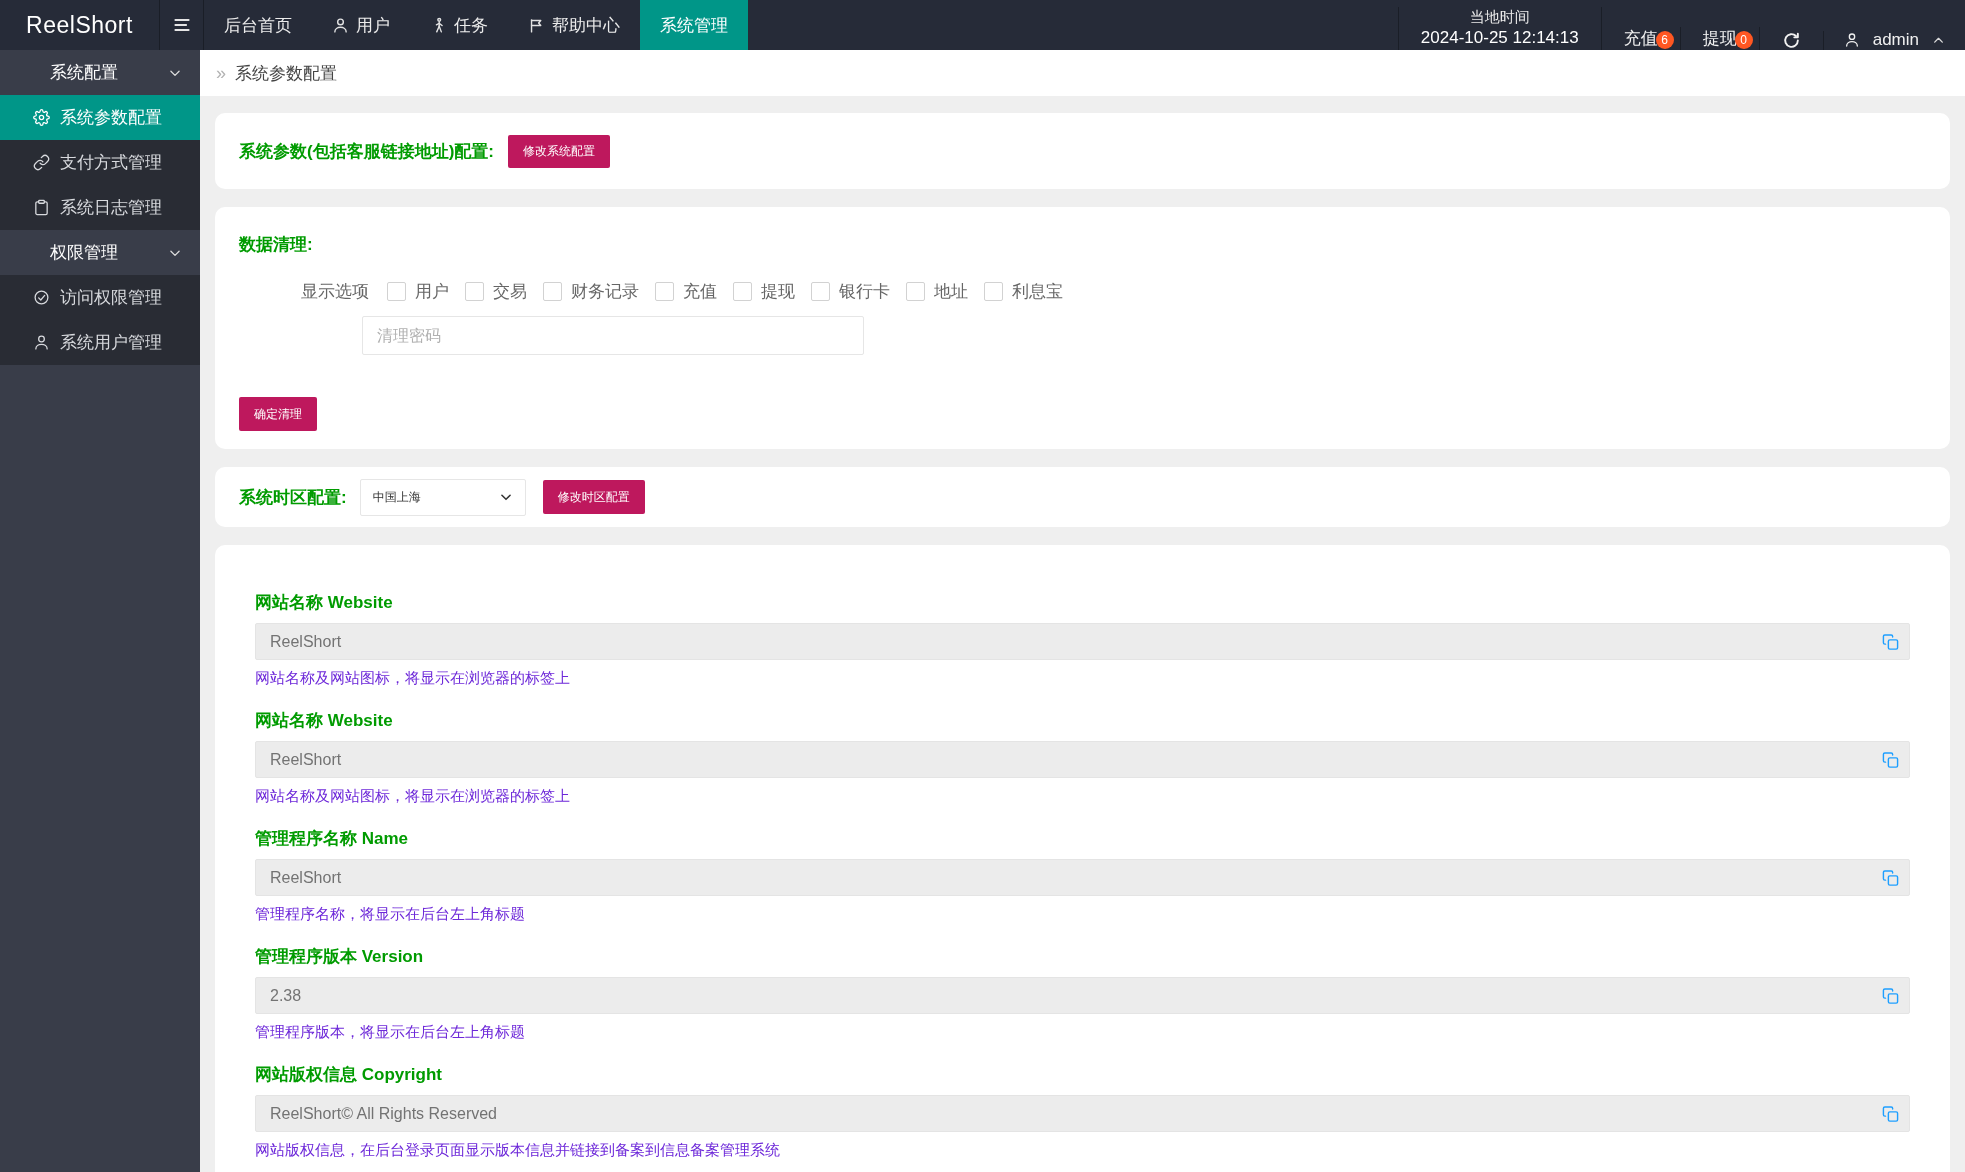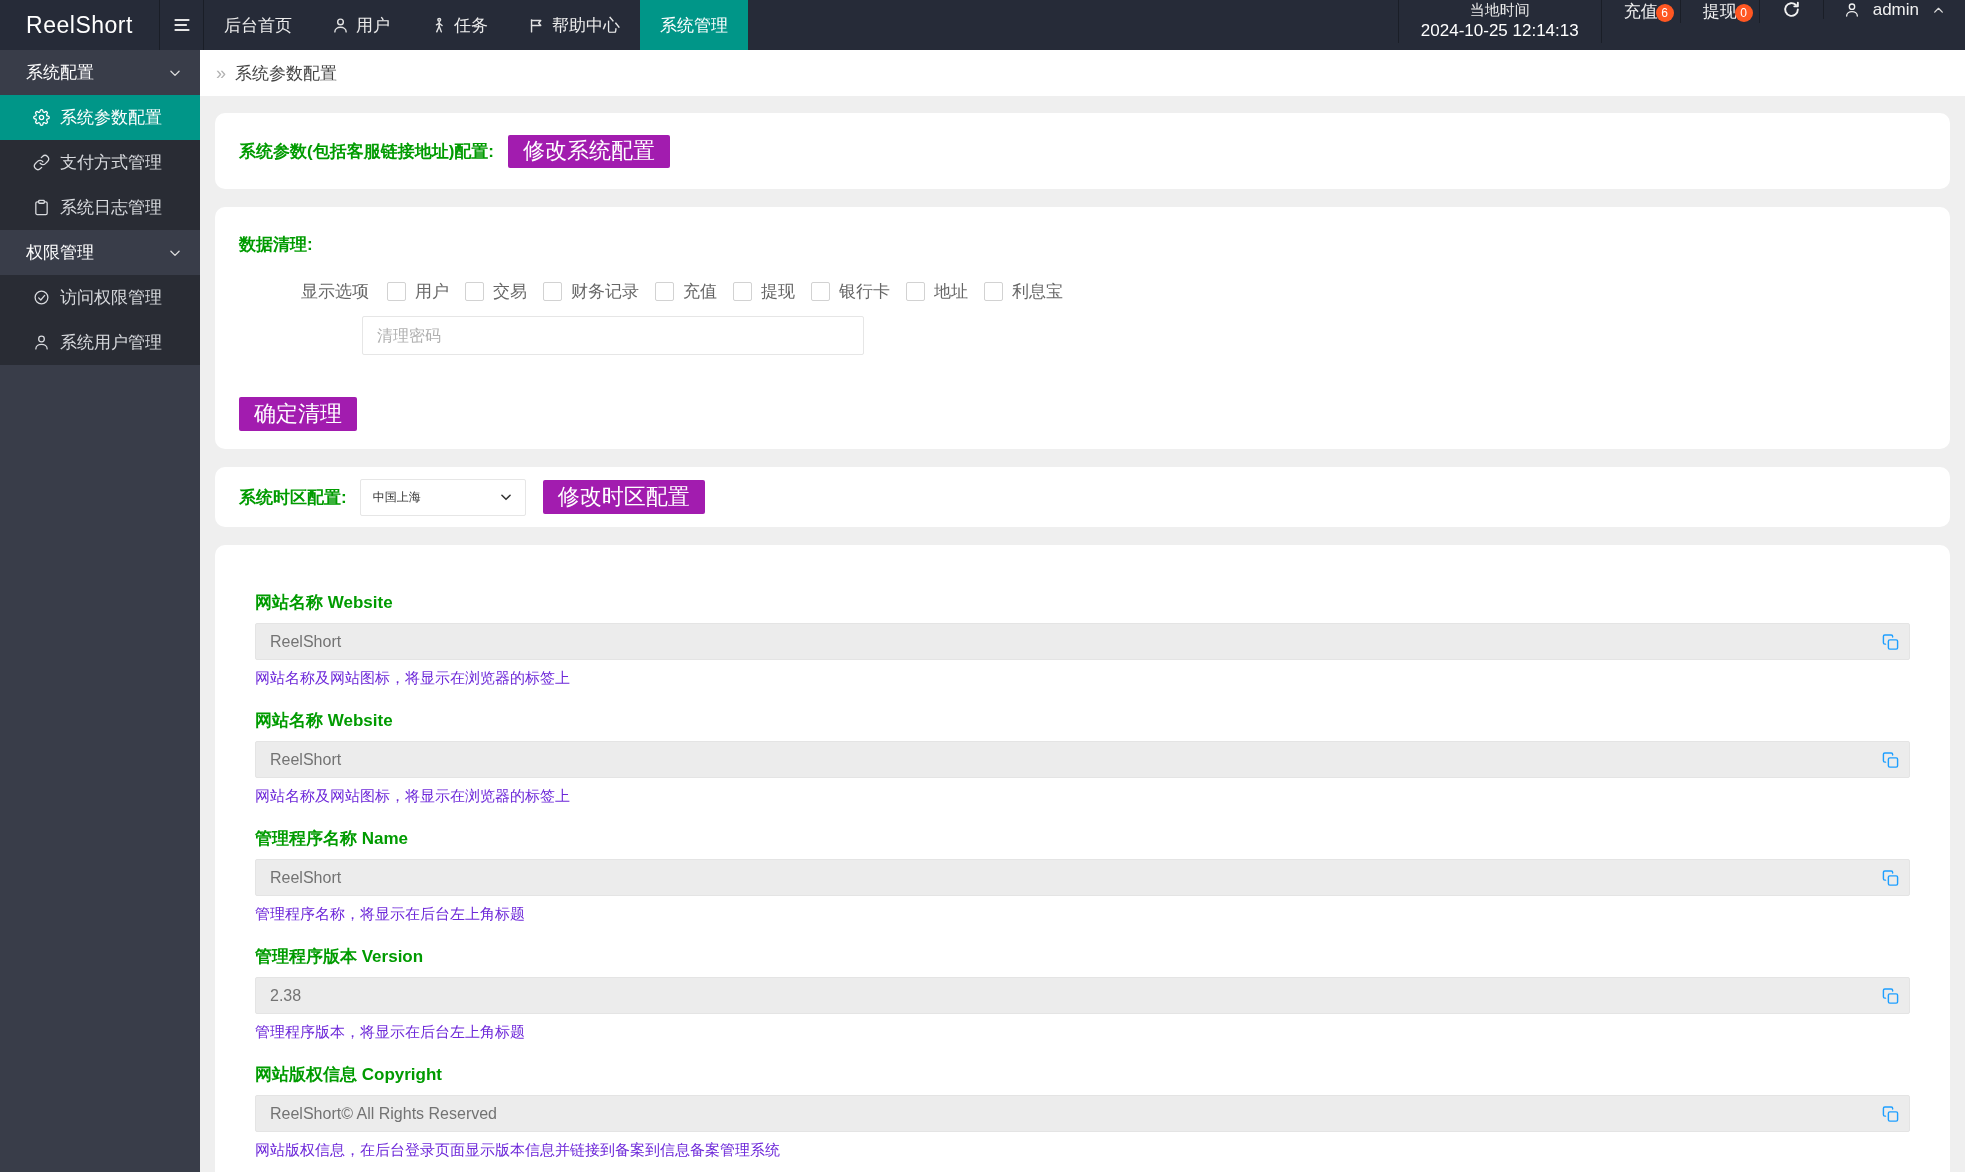--- a/index.html
+++ b/index.html
@@ -27,21 +27,21 @@
     border-right:1px solid rgba(0,0,0,.3); cursor:pointer; color:#e6e6e6;
   }
   .nav-menu { display:flex; align-items:stretch; }
   .nav-item {
     display:flex; align-items:center; gap:7px; padding:13px 20px;
     font-size:17px; color:#ececec; cursor:pointer; white-space:nowrap;
   }
   .nav-item.active { background:#009688; color:#fff; }
   .nav-item .ni { opacity:.95; }
   .nav-spacer { flex:1; }
-  .nav-right { display:flex; align-items:flex-start; }
+  .nav-right { display:flex; align-items:flex-end; }
   .time-block {
     display:flex; flex-direction:column; justify-content:center; align-items:center;
     padding:0 22px; border-left:1px solid rgba(0,0,0,.3); border-right:1px solid rgba(0,0,0,.3);
     line-height:1.35;
   }
   .time-label { font-size:15px; color:#eaeaea; }
   .time-value { font-size:17px; color:#fff; }
   .nav-chip {
     position:relative; display:flex; align-items:center; padding:0 22px;
     font-size:17px; color:#f2f2f2; cursor:pointer; border-right:1px solid rgba(0,0,0,.3);
@@ -53,21 +53,21 @@
   }
   .user-chip { display:flex; align-items:center; gap:13px; padding:0 20px; font-size:17px; cursor:pointer; }
 
   
   .sidebar {
     position:absolute; top:50px; left:0; bottom:0; width:200px;
     background:#393d49; z-index:9;
   }
   .side-group-header {
     height:45px; display:flex; align-items:center; justify-content:space-between;
-    padding:0 18px 0 26px; color:#fff; font-size:17px; cursor:pointer;
+    padding:0 18px 0 26px; color:#fff; font-size:17px; cursor:pointer;margin-left:24px;
   }
   .side-items { background:rgba(0,0,0,.28); }
   .side-item {
     height:45px; display:flex; align-items:center; gap:10px;
     padding:0 12px 0 33px; color:#d8dade; font-size:17px; cursor:pointer; white-space:nowrap;
   }
   .side-item.active { background:#009688; color:#fff; }
   .chev { color:#dcdcdc; }
 
   
@@ -78,22 +78,22 @@
   }
   .crumb-icon { color:#b3b3b3; font-size:18px; }
   .crumb-title { color:#444; }
   .content { padding:17px 15px; }
   .card { background:#fff; border-radius:10px; margin-bottom:18px; }
 
   
   .card-sysparam { padding:22px 24px; display:flex; align-items:center; gap:14px; height:76px; }
   .green-label { color:#009b00; font-weight:bold; font-size:17px; }
   .btn {
-    background:#a21caf; color:#fff; border:none; border-radius:2px;
-    font-size:22px; height:33px; padding:0 15px; cursor:pointer;
+    background:#be185d; color:#fff; border:none; border-radius:2px;
+    font-size:12px; height:33px; padding:0 15px; cursor:pointer;
     font-family:Liberation Mono, monospace; display:inline-flex; align-items:center;
   }
 
   
   .card-clean { padding:26px 24px 18px 24px; }
   .clean-title { margin-bottom:24px; }
   .options-row { display:flex; align-items:center; margin-left:62px; gap:16px; flex-wrap:nowrap; }
   .options-label { color:#666; font-size:17px; margin-right:2px; }
   .cb-item { display:inline-flex; align-items:center; gap:9px; color:#666; font-size:17px; cursor:pointer; }
   .cb-item input {

